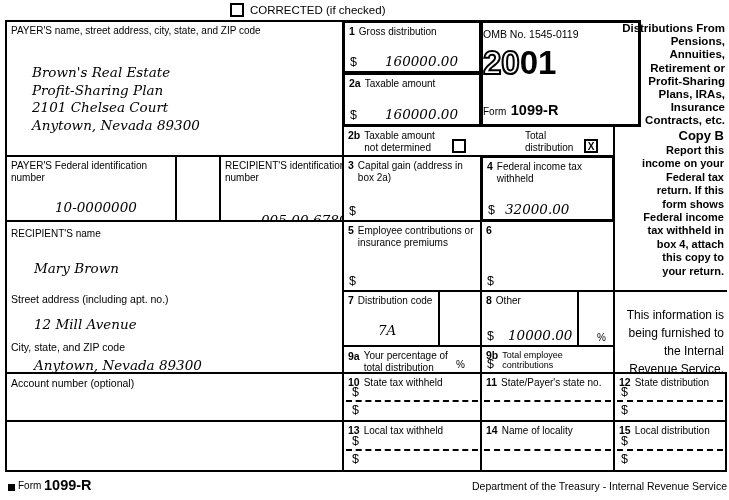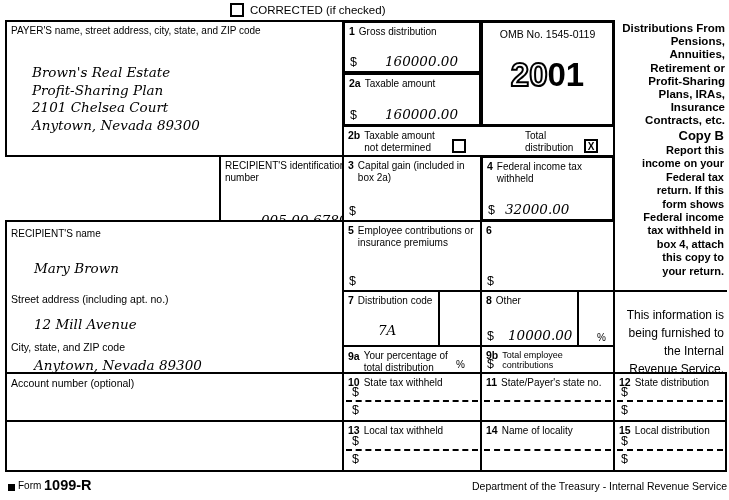--- a/index.html
+++ b/index.html
@@ -52,23 +52,27 @@
 
   <div class="cell thick" style="left:342px; top:72px; width:140px; height:55px;">
     <div class="boxlabel">
         <b class="num">2a</b>
         <span>Taxable amount</span>
       </div>
     <span class="dollar abs" style="left:5px; bottom:2px;">$</span>
     <span class="fill abs" style="left:40px; bottom:2px;">160000.00</span>
   </div>
 
-  <div class="cell thick" style="left:480px; top:20px; width:135px; height:107px; text-align:center;">
+  <div class="cell thick" style="left:480px; top:20px; width:161px; height:107px; ">
     <div style="font-size:10.5px; padding-top:5px;">OMB No. 1545-0119</div>
-    <div class="year" style="margin-top:16px;"><span class="outline">20</span><span class="solid">01</span></div>
+    <div class="year" style="margin-top:4px;"><span class="outline">20</span><span class="solid">01</span></div>
+    <div class="abs" style="left:0; right:0; bottom:5px;">
+      <span style="font-size:10px;">Form</span>
+      <b style="font-size:14.5px;">1099-R</b>
+    </div>
   </div>
 
   <div class="abs rightcol prewrap" style="left:615px; top:22px; width:110px; font-size:11.5px; line-height:13.2px;">Distributions From
 Pensions, Annuities,
 Retirement or
 Profit-Sharing
 Plans, IRAs,
 Insurance
 Contracts, etc.</div>
 
@@ -91,30 +95,34 @@
 Federal tax
 return. If this
 form shows
 Federal income
 tax withheld in
 box 4, attach
 this copy to
 your return.</div>
   </div>
 
+  <div class="cell" style="left:5px; top:155px; width:172px; height:67px;">
+    <div class="lbl" style="padding:3px 8px 0 4px;">PAYER'S Federal identification number</div>
+    <span class="fill abs" style="left:48px; bottom:5px;">10-0000000</span>
+  </div>
 
   <div class="cell" style="left:175px; top:155px; width:169px; height:80px;margin-left:44px;">
     <div class="lbl" style="padding:3px 8px 0 4px;">RECIPIENT'S identification number</div>
     <span class="fill abs" style="left:40px; bottom:5px;">005-00-6789</span>
   </div>
 
   <div class="cell" style="left:342px; top:155px; width:140px; height:67px;">
     <div class="boxlabel">
         <b class="num">3</b>
-        <span>Capital gain (included in box 2a)</span>
+        <span>Capital gain (address in box 2a)</span>
       </div>
     <span class="dollar abs" style="left:5px; bottom:2px;">$</span>
     <span class="fill abs" style="left:24px; bottom:2px;"></span>
   </div>
 
   <div class="cell thick" style="left:480px; top:155px; width:135px; height:67px;">
     <div class="boxlabel">
         <b class="num">4</b>
         <span>Federal income tax withheld</span>
       </div>

